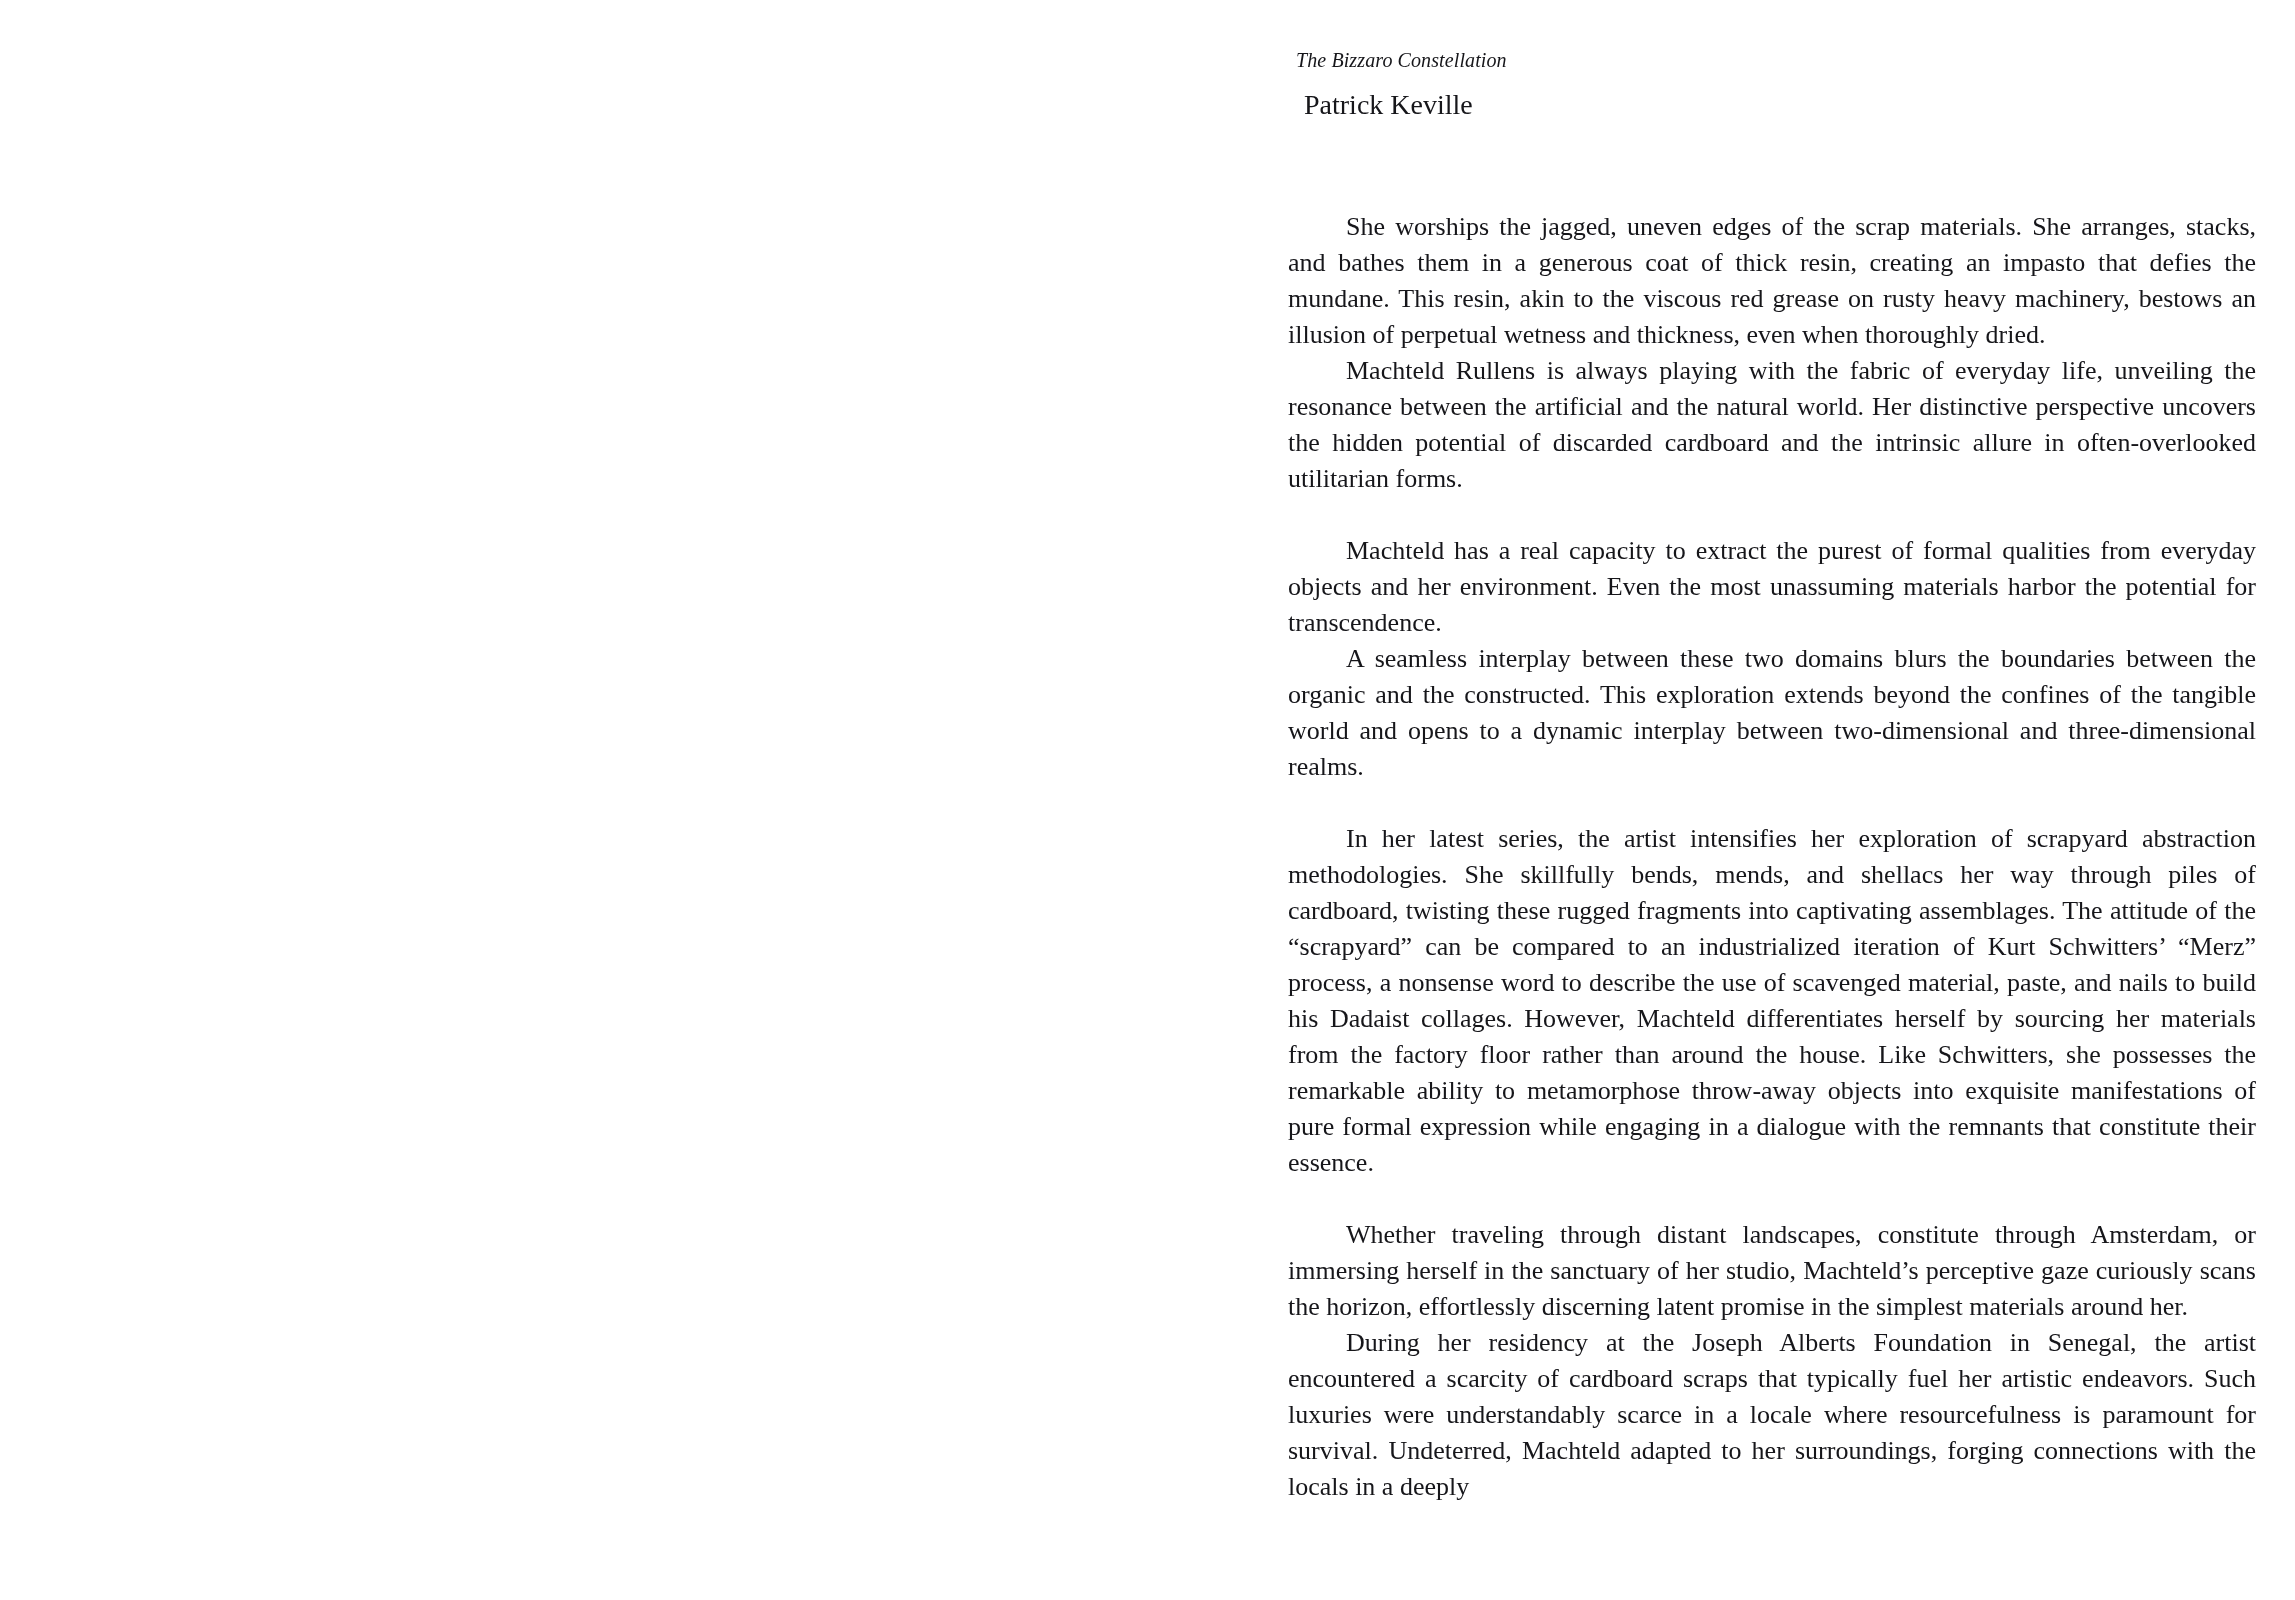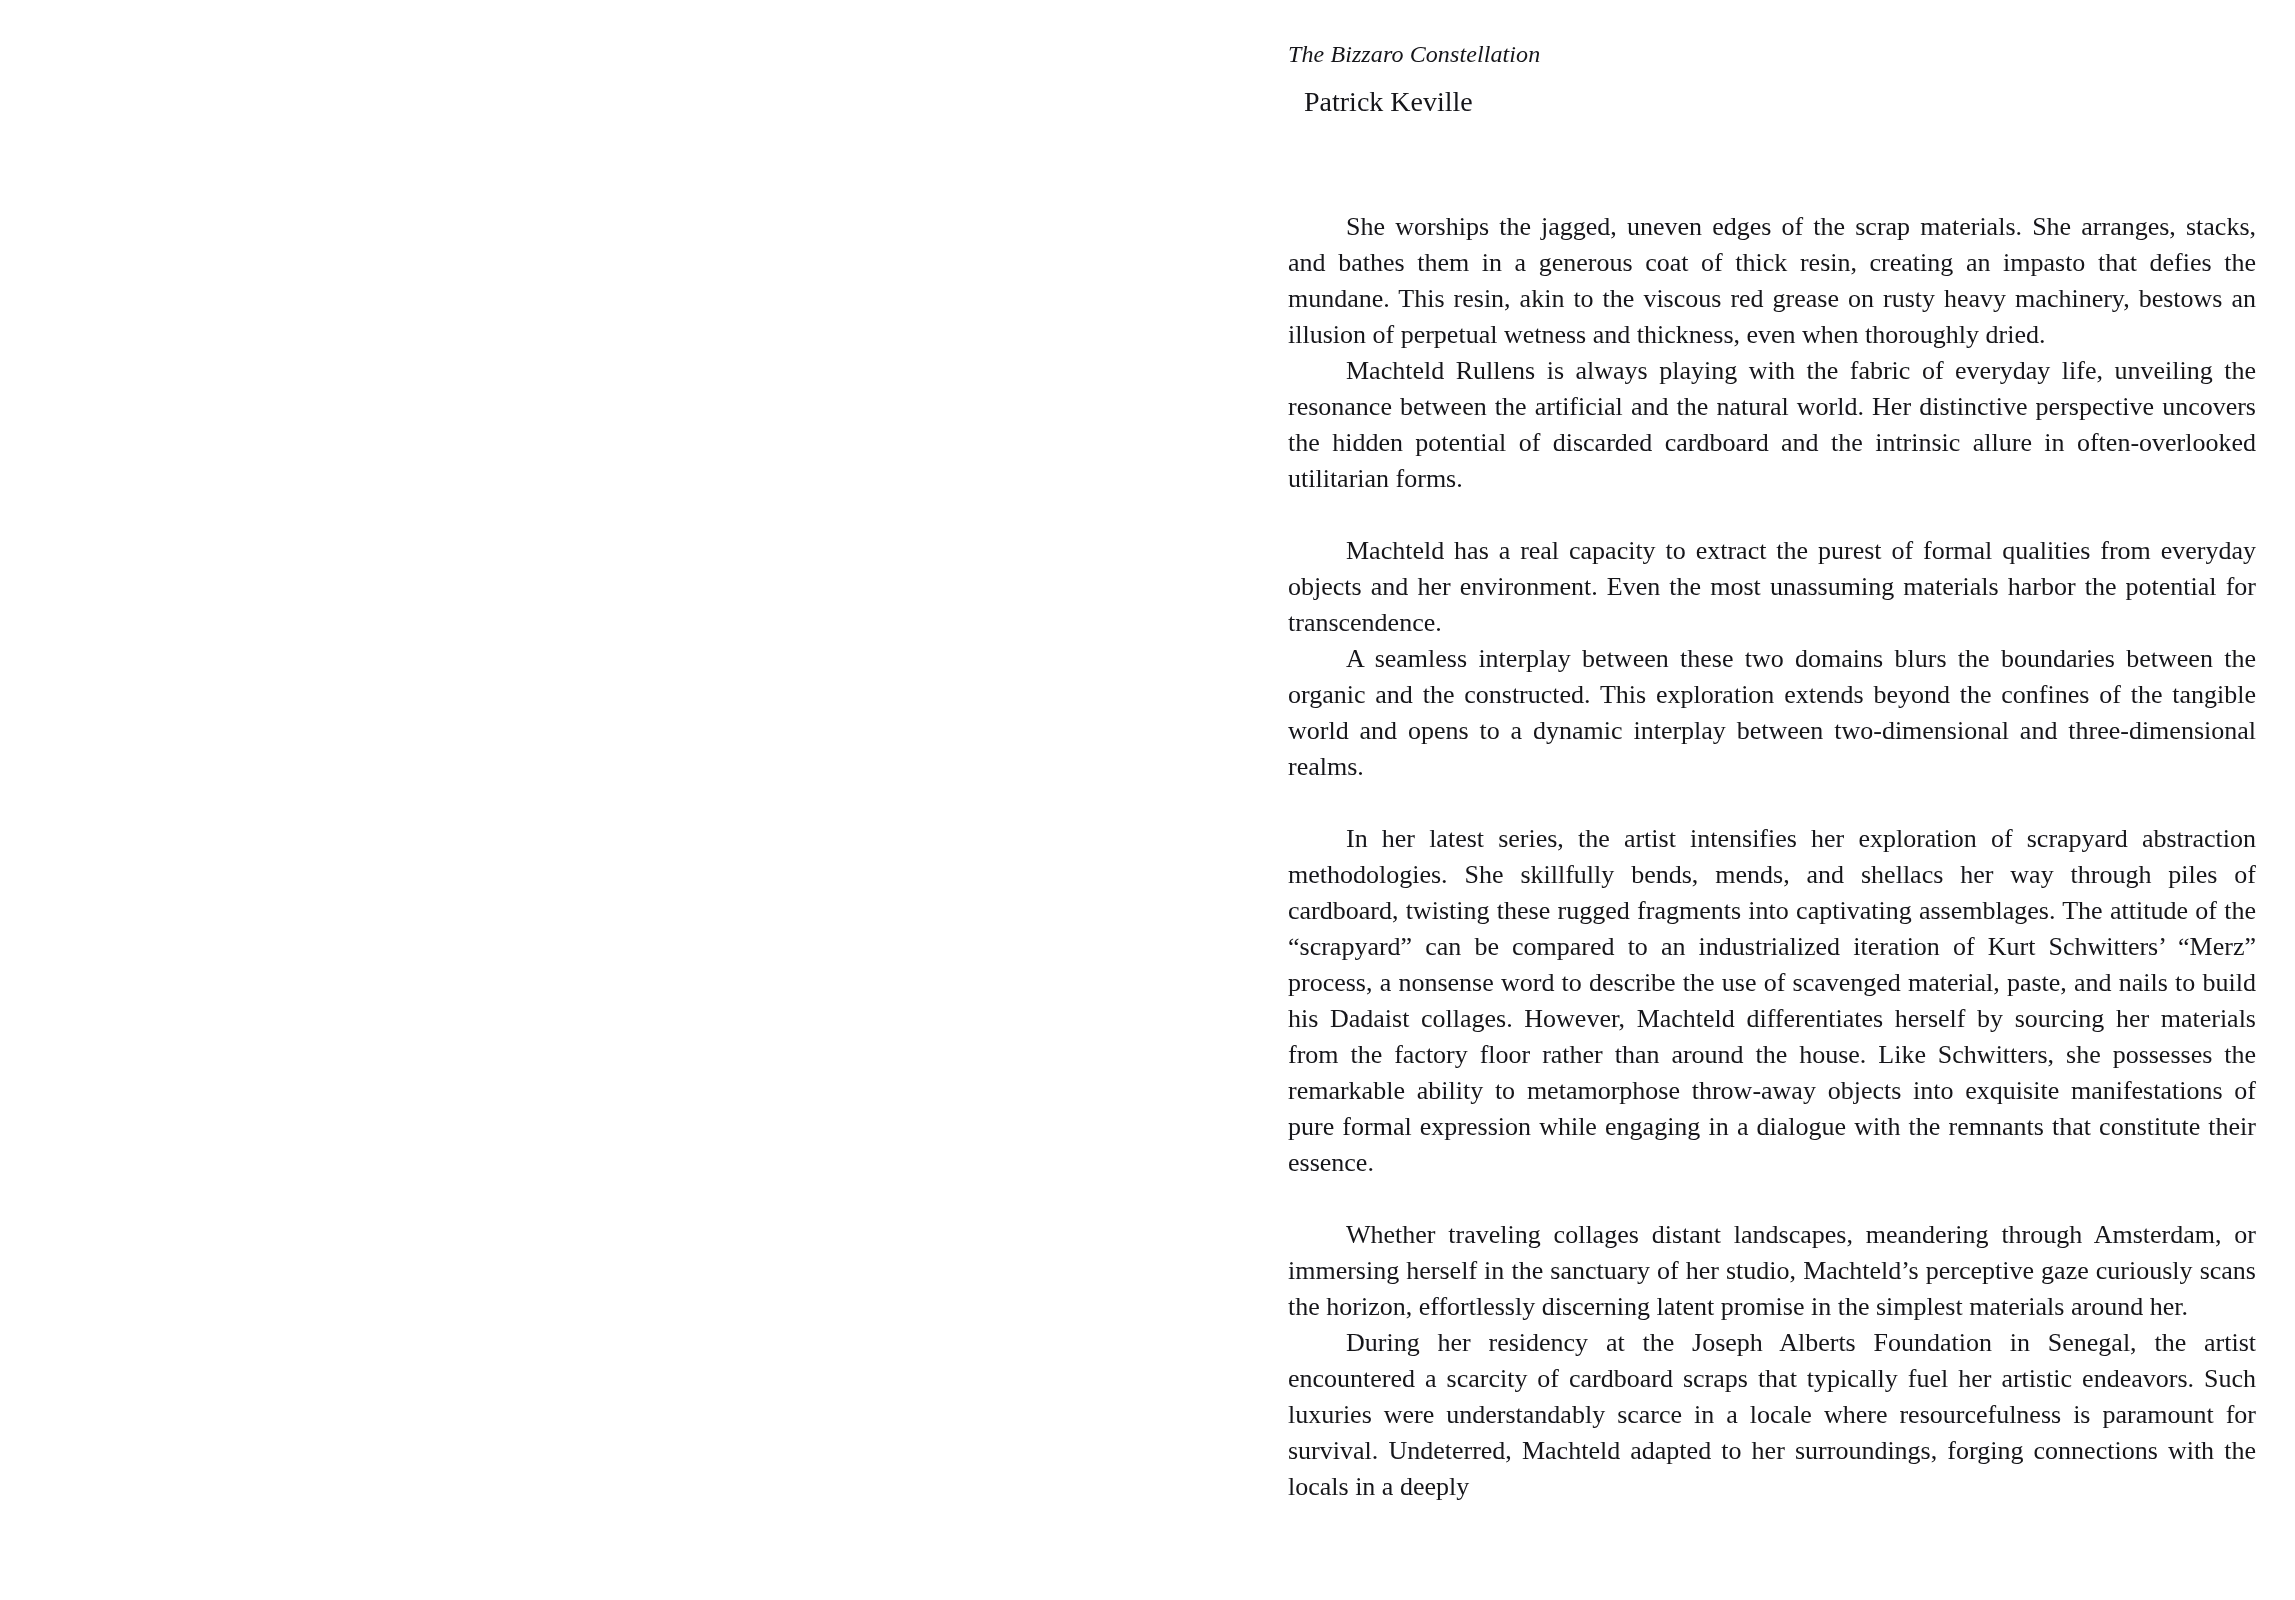--- a/index.html
+++ b/index.html
@@ -28,24 +28,24 @@
     height: 1600px;
   }
   .header {
     position: absolute;
     top: 40px;
     left: 60px;
     width: 890px;
   }
   .doc-title {
     font-style: italic;
-    font-size: 24px;
+    font-size: 20px;
     line-height: 1.22;
     letter-spacing: 0.1px;
-    margin: 0;
+    margin: 8px;
     font-weight: 400;
   }
   .doc-author {
     font-size: 28px;
     line-height: 1.22;
     margin: 16px;
     font-weight: 400;
   }
   .body-text {
     position: absolute;
@@ -80,19 +80,19 @@
       <div class="doc-title">The Bizzaro Constellation</div>
       <div class="doc-author">Patrick Keville</div>
     </div>
 
     <div class="body-text">
       <p>She worships the jagged, uneven edges of the scrap materials. She arranges, stacks, and bathes them in a generous coat of thick resin, creating an impasto that defies the mundane. This resin, akin to the viscous red grease on rusty heavy machinery, bestows an illusion of perpetual wetness and thickness, even when thoroughly dried.</p>
       <p>Machteld Rullens is always playing with the fabric of everyday life, unveiling the resonance between the artificial and the natural world. Her distinctive perspective uncovers the hidden potential of discarded cardboard and the intrinsic allure in often-overlooked utilitarian forms.</p>
       <p class="gap">Machteld has a real capacity to extract the purest of formal qualities from everyday objects and her environment. Even the most unassuming materials harbor the potential for transcendence.</p>
       <p>A seamless interplay between these two domains blurs the boundaries between the organic and the constructed. This exploration extends beyond the confines of the tangible world and opens to a dynamic interplay between two-dimensional and three-dimensional realms.</p>
       <p class="gap">In her latest series, the artist intensifies her exploration of scrapyard abstraction methodologies. She skillfully bends, mends, and shellacs her way through piles of cardboard, twisting these rugged fragments into captivating assemblages. The attitude of the “scrapyard” can be compared to an industrialized iteration of Kurt Schwitters’ “Merz” process, a nonsense word to describe the use of scavenged material, paste, and nails to build his Dadaist collages. However, Machteld differentiates herself by sourcing her materials from the factory floor rather than around the house. Like Schwitters, she possesses the remarkable ability to metamorphose throw-away objects into exquisite manifestations of pure formal expression while engaging in a dialogue with the remnants that constitute their essence.</p>
-      <p class="gap">Whether traveling collages distant landscapes, meandering through Amsterdam, or immersing herself in the sanctuary of her studio, Machteld’s perceptive gaze curiously scans the horizon, effortlessly discerning latent promise in the simplest materials around her.</p>
+      <p class="gap">Whether traveling through distant landscapes, constitute through Amsterdam, or immersing herself in the sanctuary of her studio, Machteld’s perceptive gaze curiously scans the horizon, effortlessly discerning latent promise in the simplest materials around her.</p>
       <p>During her residency at the Joseph Alberts Foundation in Senegal, the artist encountered a scarcity of cardboard scraps that typically fuel her artistic endeavors. Such luxuries were understandably scarce in a locale where resourcefulness is paramount for survival. Undeterred, Machteld adapted to her surroundings, forging connections with the locals in a deeply</p>
     </div>
 
   </div>
 </div>
 
 
 </body></html>

